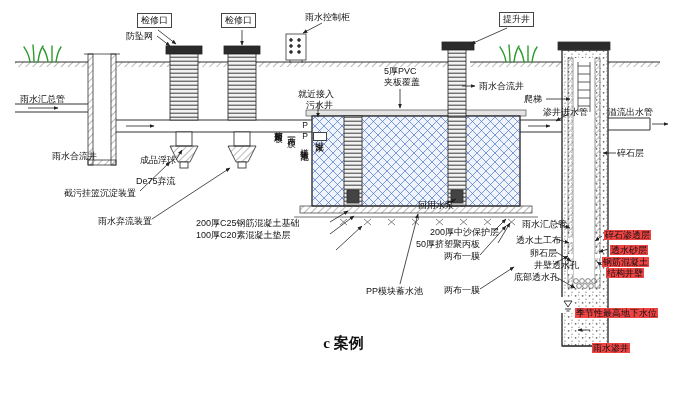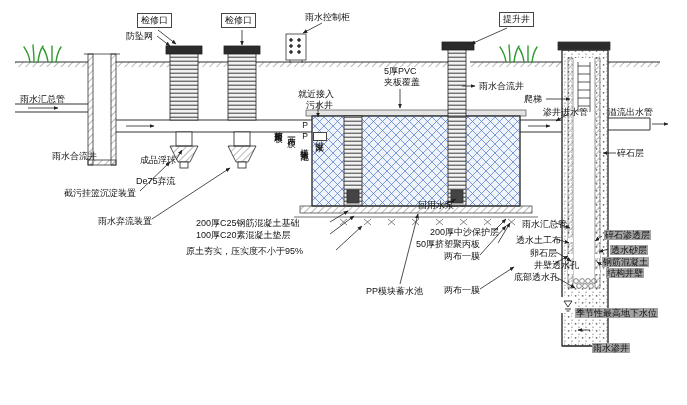--- a/index.html
+++ b/index.html
@@ -4,21 +4,21 @@
 <style>
   html,body{margin:0;padding:0;background:#fff;}
   .canvas{position:relative;width:687px;height:360px;background:#fff;overflow:hidden;
           font-family:"Liberation Sans",sans-serif;}
   .canvas svg{position:absolute;left:0;top:0;}
   .lbl{position:absolute;font-size:9px;line-height:1.15;color:#111;white-space:nowrap;}
   .boxed{border:1px solid #444;background:#fff;padding:0 3px;line-height:1.4;}
   .vl{position:absolute;writing-mode:vertical-rl;text-orientation:upright;font-size:8.5px;
       letter-spacing:1px;color:#111;}
   .vboxed{border:1px solid #444;background:#fff;padding:2px 0;}
-  .wbg{background:#a3a3a3;padding:0 1px;}
+  .wbg{background:#ef4444;padding:0 1px;}
   .case{position:absolute;left:0;right:0;top:334px;text-align:center;font-size:15px;
         font-weight:bold;color:#111;font-family:"Liberation Serif",serif;}
   .caption{position:absolute;left:0;right:0;top:372px;text-align:center;font-size:12px;color:#222;}
 </style>
 </head>
 <body>
 
 <div class="canvas">
 
 <svg width="687" height="405" viewBox="0 0 687 405">
@@ -242,34 +242,34 @@
 <div class="lbl" style="left:617px;top:148px">碎石层</div>
 
 <div class="vl" style="left:273px;top:124px">挤塑聚丙板</div>
 <div class="vl" style="left:286px;top:130px">两布一膜</div>
 <div class="vl" style="left:299px;top:120px">PP模块蓄水池</div>
 <div class="vl vboxed" style="left:313px;top:132px">排泥泵</div>
 
 <div class="lbl" style="left:418px;top:200px">回用水泵</div>
 <div class="lbl" style="left:196px;top:218px">200厚C25钢筋混凝土基础</div>
 <div class="lbl" style="left:196px;top:230px">100厚C20素混凝土垫层</div>
-<div class="lbl" style="left:186px;top:246px">原土夯实，压实度不小于95%</div>
 <div class="lbl" style="left:366px;top:286px">PP模块蓄水池</div>
 <div class="lbl" style="left:430px;top:227px">200厚中沙保护层</div>
 <div class="lbl" style="left:416px;top:239px">50厚挤塑聚丙板</div>
 <div class="lbl" style="left:444px;top:251px">两布一膜</div>
 <div class="lbl" style="left:444px;top:285px">两布一膜</div>
 
 <div class="lbl" style="left:522px;top:219px">雨水汇总管</div>
 <div class="lbl" style="left:516px;top:235px">透水土工布</div>
 <div class="lbl" style="left:530px;top:248px">卵石层</div>
 <div class="lbl" style="left:534px;top:260px">井壁透水孔</div>
 <div class="lbl" style="left:514px;top:272px">底部透水孔</div>
 
 <div class="lbl wbg" style="left:604px;top:230px">碎石渗透层</div>
 <div class="lbl wbg" style="left:610px;top:245px">透水砂层</div>
 <div class="lbl wbg" style="left:602px;top:257px">钢筋混凝土</div>
 <div class="lbl wbg" style="left:606px;top:268px">结构井壁</div>
 <div class="lbl wbg" style="left:575px;top:308px">季节性最高地下水位</div>
 <div class="lbl wbg" style="left:592px;top:343px">雨水渗井</div>
 
+<div class="case">c 案例</div>
 
 </div>
 
 </body></html>

